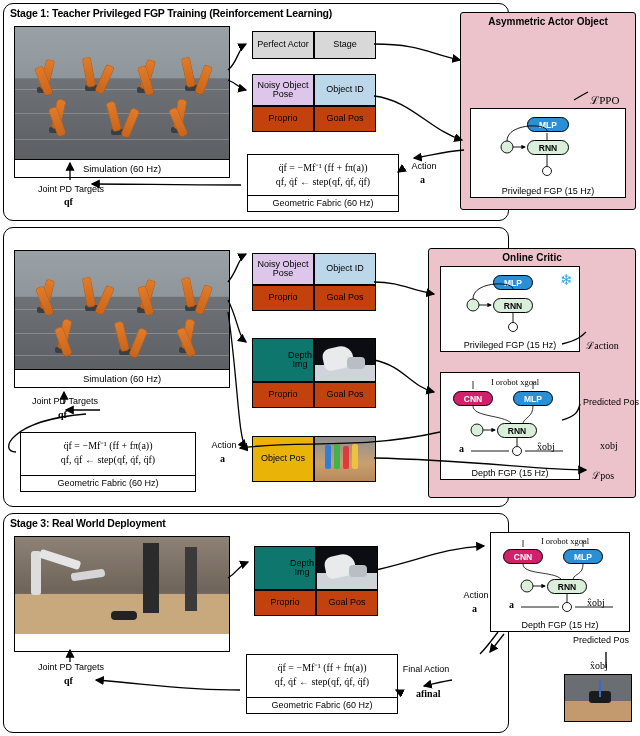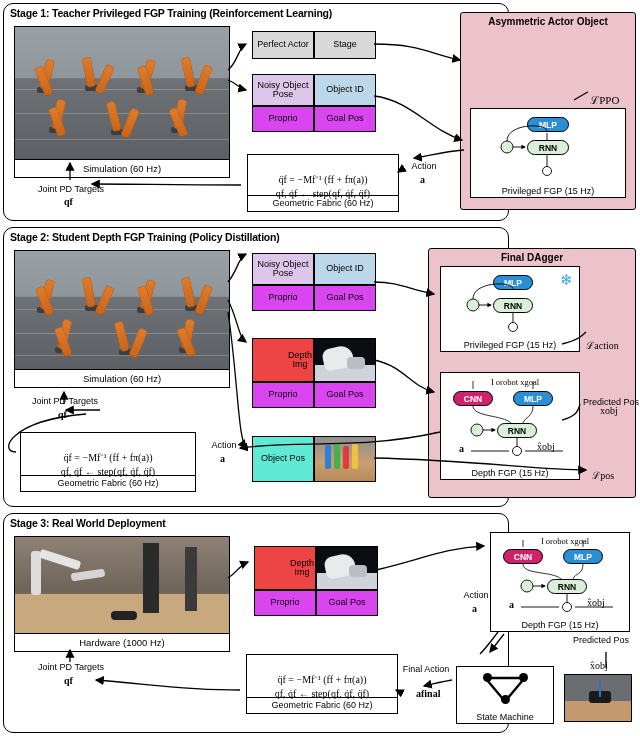--- a/index.html
+++ b/index.html
@@ -98,24 +98,24 @@
     display: flex;
     align-items: center;
     justify-content: center;
     text-align: center;
     font-size: 9px;
     line-height: 1.05;
     padding: 1px 2px;
     background: #fff;
   }
   .violet { background: #ddc6ea; }
-  .green  { background: #d946ef; }
+  .green  { background: #c2410c; }
   .blue   { background: #bcd7ea; }
-  .lblue  { background: #ef4444; padding-left: 36px; }
-  .purple { background: #5eead4; text-align: right; }
+  .lblue  { background: #0f766e; padding-left: 36px; }
+  .purple { background: #eab308; text-align: right; }
   .gray   { background: #d8d8d8; }
 
   
   .container-pink {
     position: absolute;
     background: #edc3cb;
     border: 1.5px solid #000;
     border-radius: 3px;
     box-sizing: border-box;
   }
@@ -157,21 +157,21 @@
   .pill-cnn { background: #d0216b; }
 
   .eq {
     position: absolute;
     border: 1.2px solid #000;
     background: #fff;
     box-sizing: border-box;
   }
   .eq-top {
     position: absolute;
-    left: 0; right: 0; top: 16px;
+    left: 0; right: 0; top: 4px;
     padding: 2px 3px;
     font-family: "Liberation Serif", serif;
     font-size: 10px;
     text-align: center;
     line-height: 1.35;
   }
   .eq-caption {
     position: absolute;
     left: 0; right: 0; bottom: 0;
     height: 15px;
@@ -323,21 +323,20 @@
         <div>qf, q̇f ← step(qf, q̇f, q̈f)</div>
       </div>
       <div class="eq-caption">Geometric Fabric (60 Hz)</div>
     </div>
 
     <div class="label label-sans" style="left:14px; top:180px; width:106px;">Joint PD Targets</div>
     <div class="mathlabel" style="left:60px; top:192px; font-weight:bold;">qf</div>
   </div>
 
   <div class="stage" id="stage2">
-    <div class="stage-title">Stage 2: Student Depth FGP Training (Policy Distillation)</div>
 
     <div class="simbox" style="left:10px; top:22px; width:216px; height:138px;">
       <div class="sim-img">
         <div class="floorline" style="top:58px;"></div>
         <div class="floorline" style="top:82px;"></div>
         <div class="floorline" style="top:104px;"></div>
         <div class="armbase" style="left:22px; top:56px;"></div>
         <div class="arm" style="left:24px; top:28px; transform:rotate(14deg);"></div>
         <div class="arm" style="left:31px; top:34px; transform:rotate(-22deg);"></div>
         <div class="armbase" style="left:70px; top:54px;"></div>
@@ -394,21 +393,21 @@
       <span>Object Pos</span>
     </div>
     <div class="objpos-img" style="left:310px; top:208px; width:62px; height:46px; border:1.2px solid #000; box-sizing:border-box;">
       <div style="position:absolute;left:10px;top:8px;width:6px;height:24px;background:#2f7fd6;border-radius:2px;"></div>
       <div style="position:absolute;left:19px;top:6px;width:6px;height:26px;background:#46b04a;border-radius:2px;"></div>
       <div style="position:absolute;left:28px;top:9px;width:6px;height:23px;background:#e03b3b;border-radius:2px;"></div>
       <div style="position:absolute;left:37px;top:7px;width:6px;height:25px;background:#f0c23c;border-radius:2px;"></div>
     </div>
 
     <div class="container-pink" style="left:424px; top:20px; width:208px; height:250px;">
-      <div class="container-title">Final DAgger</div>
+      <div class="container-title">Online Critic</div>
     </div>
 
     <div class="white-panel" style="left:436px; top:38px; width:140px; height:86px;">
       <div class="pill pill-mlp" style="left:52px; top:8px; width:40px; height:15px;">
         <span>MLP</span>
       </div>
       <div class="pill pill-rnn" style="left:52px; top:31px; width:40px; height:15px;">
         <span>RNN</span>
       </div>
       <svg width="138" height="70" style="position:absolute;left:0;top:0;">
@@ -456,21 +455,21 @@
             <path d="M0,0 L5,2.5 L0,5 z" fill="#000"></path>
           </marker>
         </defs>
       </svg>
       <div class="mathlabel" style="left:18px; top:70px; font-weight:bold;">a</div>
       <div class="mathlabel" style="left:96px; top:68px;">x̂obj</div>
       <div class="panel-caption">Depth FGP (15 Hz)</div>
     </div>
 
     <div class="label label-sans" style="left:578px; top:170px; width:58px; line-height:1.1;">Predicted Pos</div>
-    <div class="mathlabel" style="left:596px; top:177px;">xobj</div>
+    <div class="mathlabel" style="left:596px; top:212px;">xobj</div>
     <div class="mathlabel" style="left:588px; top:240px;">ℒpos</div>
 
     <div class="label label-sans" style="left:200px; top:212px; width:40px;">Action</div>
     <div class="mathlabel" style="left:216px; top:225px; font-weight:bold;">a</div>
 
     <div class="eq" style="left:16px; top:204px; width:176px; height:60px;">
       <div class="eq-top">
         <div>q̈f = −Mf⁻¹ (ff + fπ(a))</div>
         <div>qf, q̇f ← step(qf, q̇f, q̈f)</div>
       </div>
@@ -487,21 +486,20 @@
     <div class="simbox" style="left:10px; top:22px; width:216px; height:116px;">
       <div class="hw-img" style="left:0;top:0;right:0;bottom:17px;">
         <div style="position:absolute;left:0;right:0;bottom:0;height:40px;background:#c8a97e;"></div>
         <div style="position:absolute;left:16px;top:14px;width:10px;height:44px;background:#ddd;border-radius:3px;"></div>
         <div style="position:absolute;left:24px;top:18px;width:42px;height:9px;background:#e5e5e5;border-radius:3px;transform:rotate(18deg);"></div>
         <div style="position:absolute;left:56px;top:34px;width:34px;height:8px;background:#d5d5d5;border-radius:3px;transform:rotate(-8deg);"></div>
         <div style="position:absolute;left:128px;top:6px;width:16px;height:70px;background:#2b2b2b;"></div>
         <div style="position:absolute;left:170px;top:10px;width:12px;height:64px;background:#3a3a3a;"></div>
         <div style="position:absolute;left:96px;top:74px;width:26px;height:9px;background:#232323;border-radius:4px;"></div>
       </div>
-      <div class="sim-caption">Hardware (1000 Hz)</div>
     </div>
 
     <div class="box lblue" style="left:250px; top:32px; width:62px; height:44px;">
       <span>Depth Img</span>
     </div>
     <div class="depth-img" style="left:312px; top:32px; width:62px; height:44px; border:1.2px solid #000; box-sizing:border-box;">
       <div style="position:absolute;left:0;right:0;bottom:0;height:16px;background:#cfd4da;"></div>
       <div style="position:absolute;left:8px;top:8px;width:30px;height:22px;background:#e8eaec;border-radius:8px 12px 4px 6px;transform:rotate(-12deg);"></div>
       <div style="position:absolute;left:32px;top:18px;width:18px;height:12px;background:#b9bec4;border-radius:4px;"></div>
     </div>
@@ -550,31 +548,20 @@
 
     <div class="label label-sans" style="left:566px; top:122px; width:62px; line-height:1.1;">Predicted Pos</div>
     <div class="mathlabel" style="left:586px; top:146px;">x̂obj</div>
 
     <div class="white-panel" style="left:560px; top:160px; width:68px; height:48px; background:#6a6d72; overflow:hidden;">
       <div style="position:absolute;left:0;right:0;bottom:0;height:20px;background:#c29a6e;"></div>
       <div style="position:absolute;left:24px;top:16px;width:22px;height:12px;background:#1b1b1b;border-radius:3px;"></div>
       <div style="position:absolute;left:34px;top:6px;width:2px;height:16px;background:#2b6fd6;"></div>
     </div>
 
-    <div class="white-panel" style="left:452px; top:152px; width:98px; height:58px;">
-      <svg width="96" height="44" style="position:absolute;left:0;top:0;">
-        <path d="M30 11 L66 11" stroke="#000" stroke-width="2.4" marker-end="url(#b1)" marker-start="url(#b2)"></path>
-        <path d="M30 13 L46 32" stroke="#000" stroke-width="2.4"></path>
-        <path d="M66 13 L50 32" stroke="#000" stroke-width="2.4"></path>
-      </svg>
-      <div class="smnode" style="left:26px; top:6px;"></div>
-      <div class="smnode" style="left:62px; top:6px;"></div>
-      <div class="smnode" style="left:44px; top:28px;"></div>
-      <div class="panel-caption">State Machine</div>
-    </div>
 
     <div class="label label-sans" style="left:392px; top:150px; width:60px; line-height:1.15;">Final Action</div>
     <div class="mathlabel" style="left:412px; top:174px; font-weight:bold;">afinal</div>
 
     <div class="eq" style="left:242px; top:140px; width:152px; height:60px;">
       <div class="eq-top">
         <div>q̈f = −Mf⁻¹ (ff + fπ(a))</div>
         <div>qf, q̇f ← step(qf, q̇f, q̈f)</div>
       </div>
       <div class="eq-caption">Geometric Fabric (60 Hz)</div>

